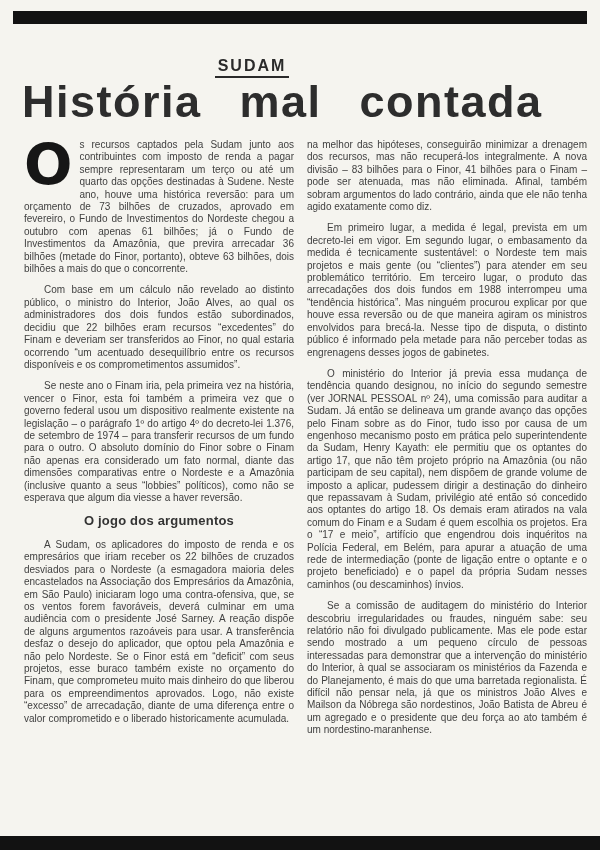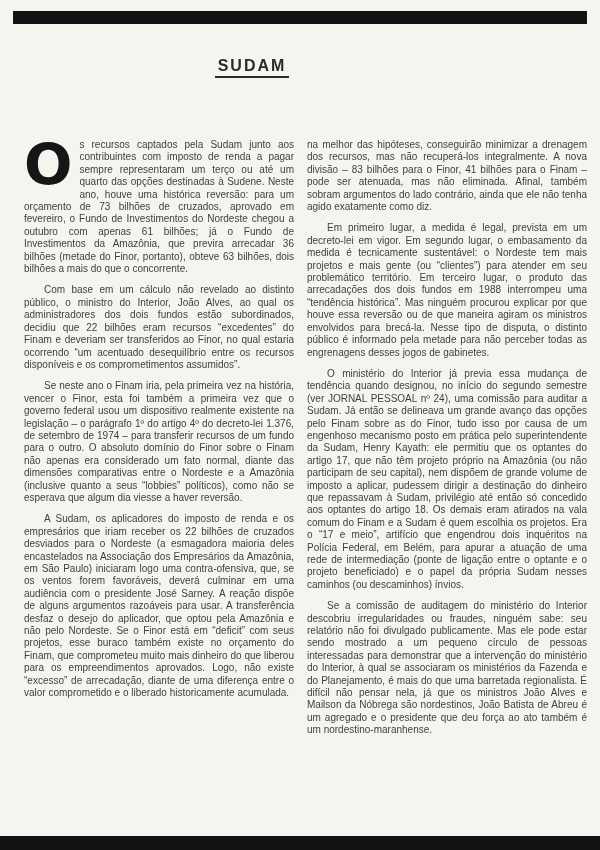--- a/index.html
+++ b/index.html
@@ -66,30 +66,32 @@
 <body>
 
 <div class="page">
 
   <div class="top-bar"></div>
 
   <div class="kicker-row">
     <span class="kicker">SUDAM</span>
   </div>
 
+  <h1 class="title">História mal contada</h1>
 
   <div class="columns">
 
     <div class="col col-left">
       <p class="p noindent"><span class="dropcap">O</span><span>s recursos captados pela Sudam junto aos contribuintes com imposto de renda a pagar sempre representaram um terço ou até um quarto das opções destinadas à Sudene. Neste ano, houve uma histórica reversão: para um orçamento de 73 bilhões de cruzados, aprovado em fevereiro, o Fundo de Investimentos do Nordeste chegou a outubro com apenas 61 bilhões; já o Fundo de Investimentos da Amazônia, que previra arrecadar 36 bilhões (metade do Finor, portanto), obteve 63 bilhões, dois bilhões a mais do que o concorrente.</span></p>
 
       <p class="p">Com base em um cálculo não revelado ao distinto público, o ministro do Interior, João Alves, ao qual os administradores dos dois fundos estão subordinados, decidiu que 22 bilhões eram recursos “excedentes” do Finam e deveriam ser transferidos ao Finor, no qual estaria ocorrendo “um acentuado desequilíbrio entre os recursos disponíveis e os comprometimentos assumidos”.</p>
 
       <p class="p">Se neste ano o Finam iria, pela primeira vez na história, vencer o Finor, esta foi também a primeira vez que o governo federal usou um dispositivo realmente existente na legislação – o parágrafo 1º do artigo 4º do decreto-lei 1.376, de setembro de 1974 – para transferir recursos de um fundo para o outro. O absoluto domínio do Finor sobre o Finam não apenas era considerado um fato normal, diante das dimensões comparativas entre o Nordeste e a Amazônia (inclusive quanto a seus “lobbies” políticos), como não se esperava que algum dia viesse a haver reversão.</p>
 
+      <h2 class="subhead">O jogo dos argumentos</h2>
 
       <p class="p">A Sudam, os aplicadores do imposto de renda e os empresários que iriam receber os 22 bilhões de cruzados desviados para o Nordeste (a esmagadora maioria deles encastelados na Associação dos Empresários da Amazônia, em São Paulo) iniciaram logo uma contra-ofensiva, que, se os ventos forem favoráveis, deverá culminar em uma audiência com o presidente José Sarney. A reação dispõe de alguns argumentos razoáveis para usar. A transferência desfaz o desejo do aplicador, que optou pela Amazônia e não pelo Nordeste. Se o Finor está em “deficit” com seus projetos, esse buraco também existe no orçamento do Finam, que comprometeu muito mais dinheiro do que liberou para os empreendimentos aprovados. Logo, não existe “excesso” de arrecadação, diante de uma diferença entre o valor comprometido e o liberado historicamente acumulada.</p>
 
     </div>
 
     <div class="col col-right">
       <p class="p noindent">na melhor das hipóteses, conseguirão minimizar a drenagem dos recursos, mas não recuperá-los integralmente. A nova divisão – 83 bilhões para o Finor, 41 bilhões para o Finam – pode ser atenuada, mas não eliminada. Afinal, também sobram argumentos do lado contrário, ainda que ele não tenha agido exatamente como diz.</p>
 
       <p class="p">Em primeiro lugar, a medida é legal, prevista em um decreto-lei em vigor. Em segundo lugar, o embasamento da medida é tecnicamente sustentável: o Nordeste tem mais projetos e mais gente (ou “clientes”) para atender em seu problemático território. Em terceiro lugar, o produto das arrecadações dos dois fundos em 1988 interrompeu uma “tendência histórica”. Mas ninguém procurou explicar por que houve essa reversão ou de que maneira agiram os ministros envolvidos para brecá-la. Nesse tipo de disputa, o distinto público é informado pela metade para não perceber todas as engrenagens desses jogos de gabinetes.</p>
 

